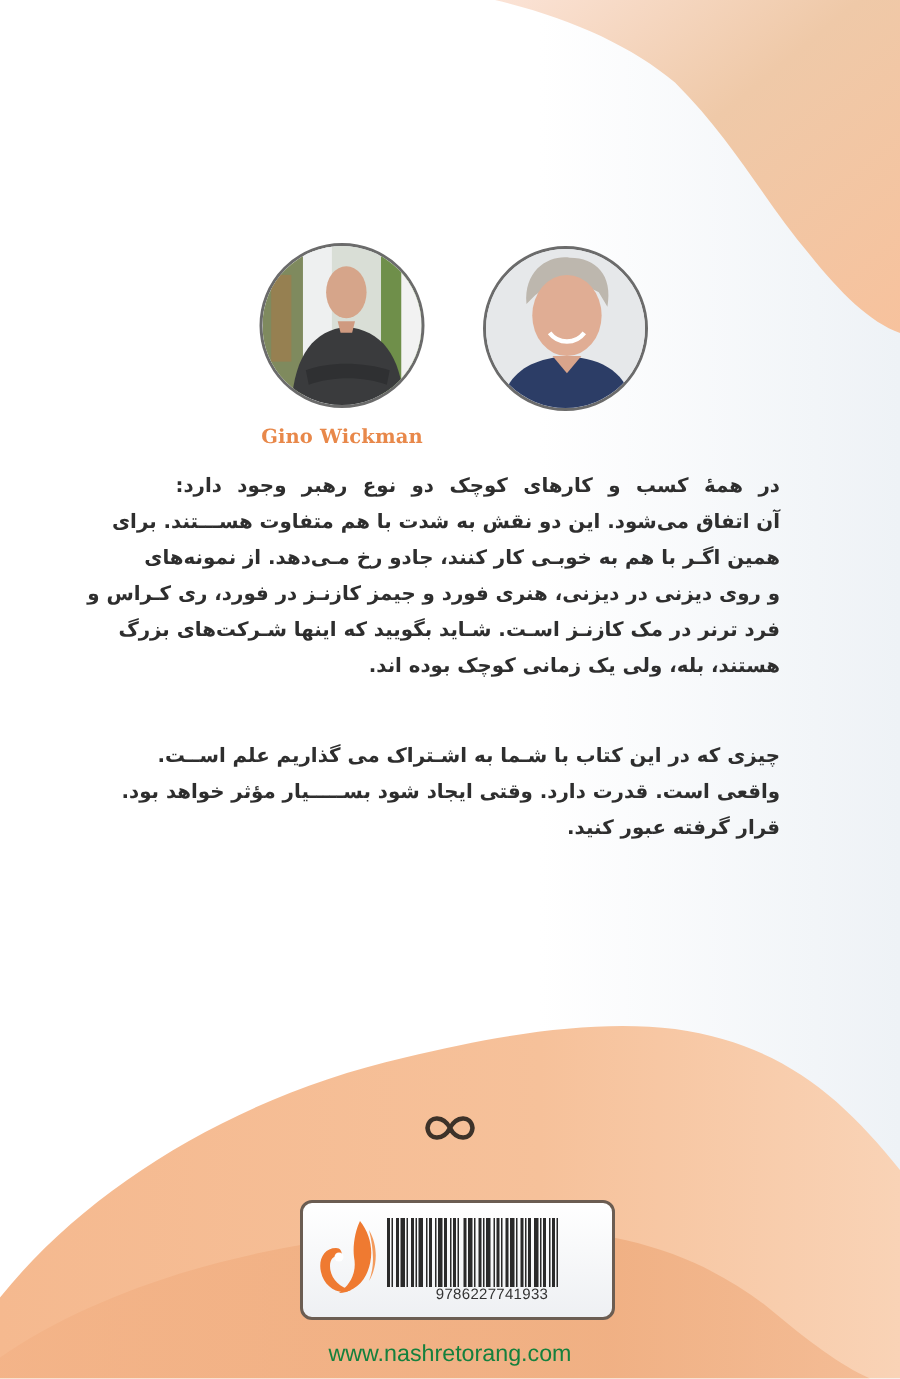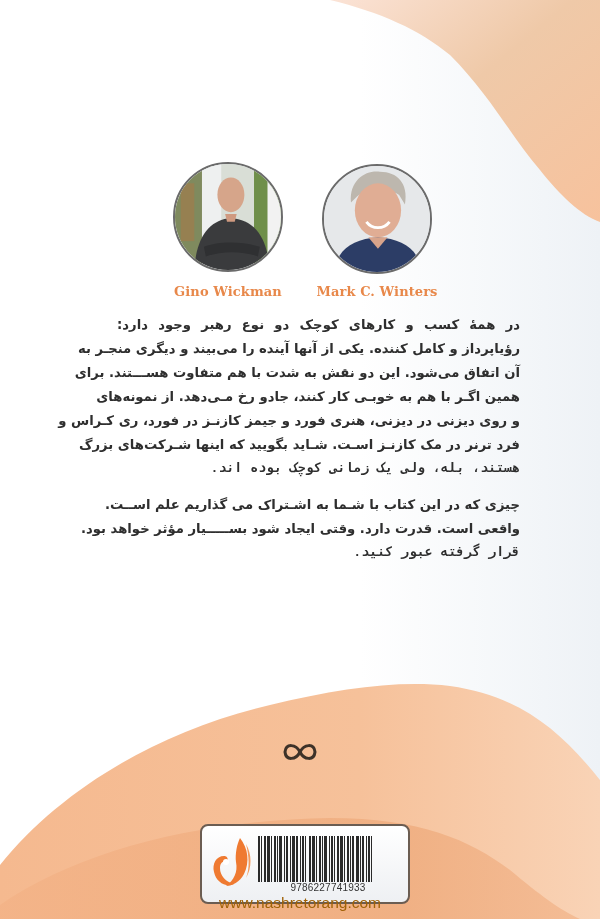--- a/index.html
+++ b/index.html
@@ -5,29 +5,29 @@
   html, body { margin:0; padding:0; }
   body { width:600px; height:919px; position:relative; overflow:hidden; background:#fdfdfd; font-family:"DejaVu Sans", sans-serif; }
   .bg-svg { position:absolute; left:0; top:0; width:600px; height:919px; z-index:0; }
   .layer { position:absolute; z-index:1; }
   .photo { position:absolute; width:110px; height:110px; border-radius:50%; border:2px solid #6b6b6b; overflow:hidden; box-sizing:border-box; background:#e9ecef; }
   .photo svg { width:100%; height:100%; display:block; }
   .author-name { position:absolute; width:160px; text-align:center; font-family:"DejaVu Serif", serif; font-weight:bold; font-size:13px; letter-spacing:0.1px; }
 
   .para { position:absolute; right:80px; width:403px; direction:rtl; text-align:justify; text-align-last:right; font-family:"DejaVu Sans", sans-serif; font-weight:bold; font-size:13.2px; line-height:24px; color:#2e2e2e; }
   .para .line { display:block; white-space:nowrap; height:24px; text-align:justify; text-align-last:justify; }
-  .para .line.last { text-align-last:right;font-family:Liberation Mono, monospace; }
+  .para .line.last { text-align-last:right; }
 
   .infinity { position:absolute; left:281px; top:738px; width:38px; height:28px; }
-  .barcode-box { position:absolute; left:200px; top:800px; width:210px; height:80px; border:2px solid #6b5d52; border-radius:8px; background:linear-gradient(180deg,#ffffff 0%,#eef0f3 100%); box-sizing:border-box;margin-top:24px; }
+  .barcode-box { position:absolute; left:200px; top:800px; width:210px; height:80px; border:2px solid #6b5d52; border-radius:8px; background:linear-gradient(180deg,#ffffff 0%,#eef0f3 100%); box-sizing:border-box; }
   .logo { position:absolute; left:8px; top:8px; width:44px; height:60px; }
   .bars { position:absolute; left:56px; top:10px; width:140px; height:46px; display:flex; align-items:stretch; }
   .bars span { display:block; background:#2a2a2a; height:100%; }
   .isbn { position:absolute; left:56px; top:56px; width:140px; text-align:center; font-family:"Liberation Sans", sans-serif; font-size:10px; color:#333; letter-spacing:0.2px; }
-  .url { position:absolute; left:0; width:600px; top:894px; text-align:center; font-family:"Liberation Sans", sans-serif; font-size:15.5px; color:#a16207; }
+  .url { position:absolute; left:0; width:600px; top:894px; text-align:center; font-family:"Liberation Sans", sans-serif; font-size:15.5px; color:#15803d; }
 </style>
 </head>
 <body>
 
 <svg class="bg-svg" viewBox="0 0 600 919" preserveAspectRatio="none">
   <defs>
     <linearGradient id="gTop" x1="0" y1="0" x2="1" y2="1">
       <stop offset="0" stop-color="#fbe3d6"></stop>
       <stop offset="0.45" stop-color="#efc9a8"></stop>
       <stop offset="1" stop-color="#f7c29d"></stop>
@@ -77,26 +77,24 @@
   <div class="photo" style="left:322px;top:164px;">
     <svg viewBox="0 0 110 110">
       <rect width="110" height="110" fill="#e6e8ea"></rect>
       <path d="M28,38 C26,14 44,4 58,6 C76,6 88,18 84,40 L78,30 C70,24 42,24 34,32 Z" fill="#bdb7ae"></path>
       <ellipse cx="56" cy="46" rx="24" ry="28" fill="#e0ad94"></ellipse>
       <path d="M44,58 C50,66 62,66 68,58" stroke="#ffffff" stroke-width="3" fill="none"></path>
       <path d="M10,110 C14,86 30,76 56,74 C82,76 98,86 102,110 Z" fill="#2c3d66"></path>
       <path d="M46,74 L56,86 L66,74" fill="#d8a48b"></path>
     </svg>
   </div>
-  <div class="author-name" style="left:297px;top:284px;color:#e8884a;">Mark C. Winters</div>
 </div>
 
 <div class="para layer" style="top:313px;">
   <span class="line">در همه‌ٔ کسب و کارهای کوچک دو نوع رهبر وجود دارد:</span>
-  <span class="line">رؤیاپرداز و کامل کننده. یکی از آنها آینده را می‌بیند و دیگری منجـر به</span>
   <span class="line">آن اتفاق می‌شود. این دو نقش به شدت با هم متفاوت هســـتند. برای</span>
   <span class="line">همین اگـر با هم به خوبـی کار کنند،  جادو رخ مـی‌دهد. از نمونه‌های</span>
   <span class="line">و روی دیزنی در دیزنی،  هنری فورد و جیمز کازنـز در فورد،  ری کـراس و</span>
   <span class="line">فرد ترنر در مک کازنـز اسـت. شـاید بگویید که اینها شـرکت‌های بزرگ</span>
   <span class="line last">هستند،  بله،  ولی یک زمانی کوچک بوده اند.</span>
 </div>
 
 <div class="para layer" style="top:493px;">
   <span class="line">چیزی که در این کتاب با شـما به اشـتراک می گذاریم علم اســت.</span>
   <span class="line">واقعی است. قدرت دارد. وقتی ایجاد شود بســـــیار مؤثر خواهد بود.</span>

